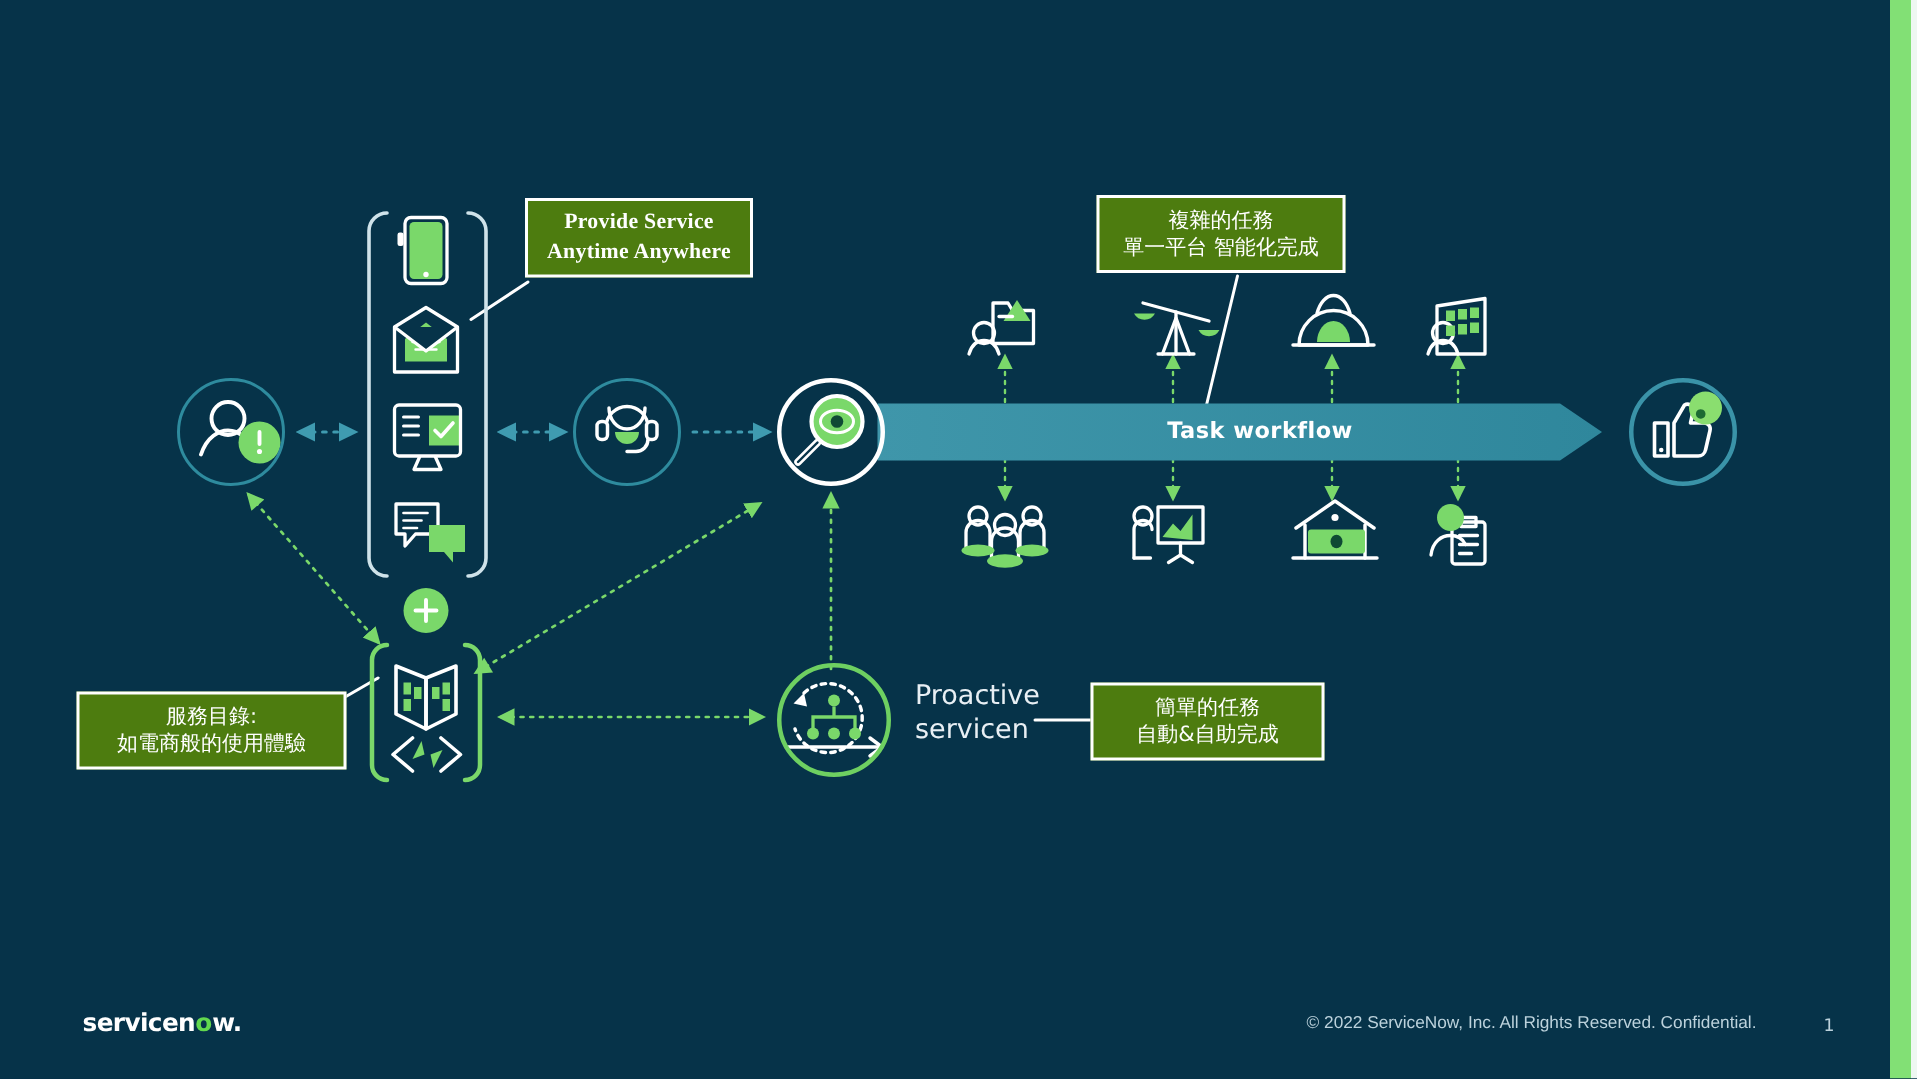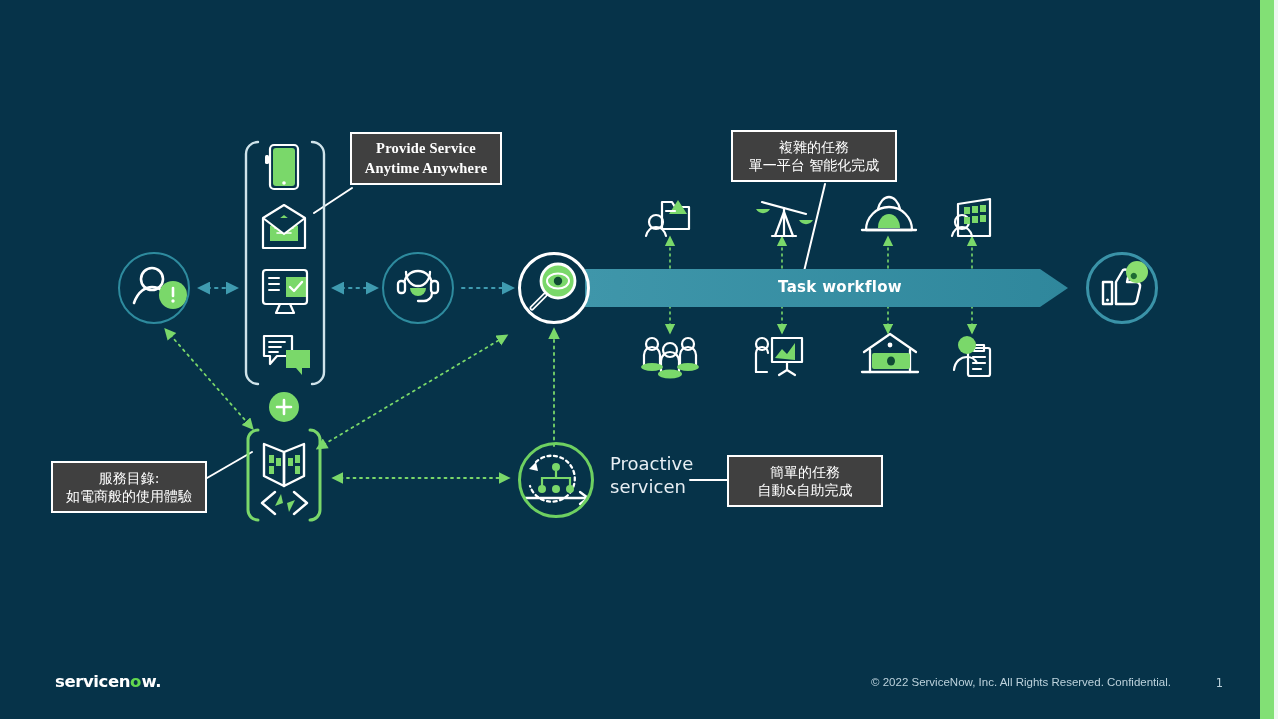--- a/index.html
+++ b/index.html
@@ -18,21 +18,21 @@
   
   .circ { position:absolute; border-radius:50%; display:flex; align-items:center; justify-content:center; }
   .circ-teal   { border:2px solid #2e8b9e; }
   .circ-white  { border:3px solid #ffffff; }
   .circ-green  { border:3px solid #6ed061; }
   .circ-teal2  { border:3px solid #3a93a8; }
 
   
   .callout {
     position:absolute;
-    background:#404040;
+    background:#4d7c0f;
     border:2px solid #ffffff;
     color:#ffffff;
     text-align:center;
     display:flex; flex-direction:column;
     align-items:center; justify-content:center;
     line-height:1.32;
     padding:6px 10px;
   }
   .callout.serif { font-family:"Liberation Serif", serif; font-weight:bold; font-size:14.5px; letter-spacing:.2px; }
   .callout.cjk   { font-family:"DejaVu Sans", sans-serif; font-size:14px; font-weight:400; }
@@ -354,21 +354,21 @@
   <div class="callout serif" style="left:350px; top:132px; width:152px; height:53px;">
     <div>Provide Service</div>
     <div>Anytime Anywhere</div>
   </div>
 
   <div class="callout cjk" style="left:731px; top:130px; width:166px; height:52px;">
     <div>複雜的任務</div>
     <div>單一平台 智能化完成</div>
   </div>
 
-  <div class="callout cjk" style="left:51px; top:461px; width:156px; height:52px;">
+  <div class="callout cjk" style="left:51px; top:461px; width:180px; height:52px;">
     <div>服務目錄:</div>
     <div>如電商般的使用體驗</div>
   </div>
 
   <div class="callout cjk" style="left:727px; top:455px; width:156px; height:52px;">
     <div>簡單的任務</div>
     <div>自動&amp;自助完成</div>
   </div>
 
   <div class="footer-logo">

